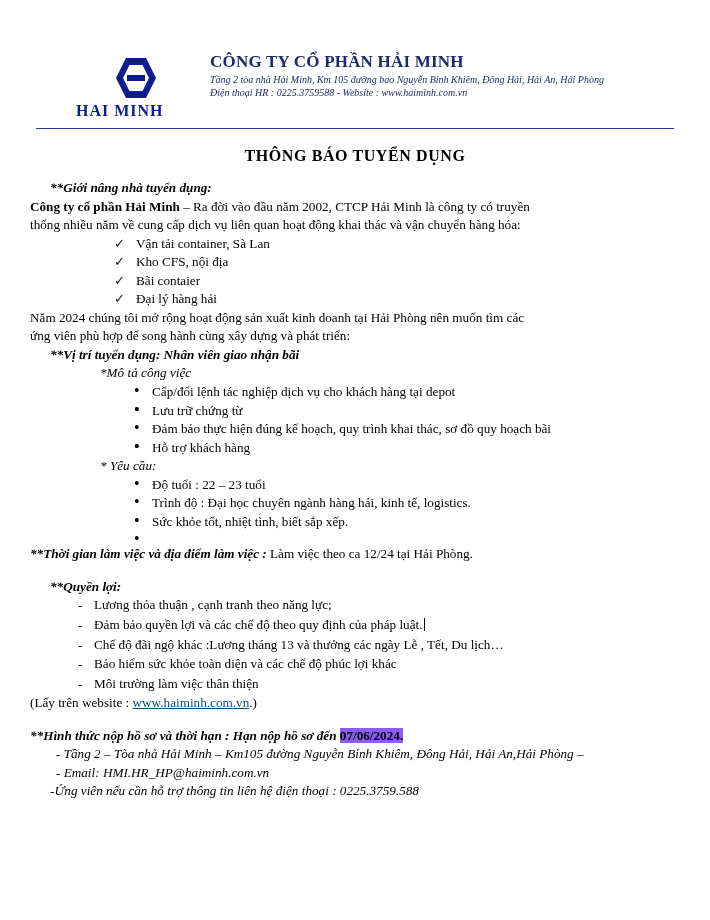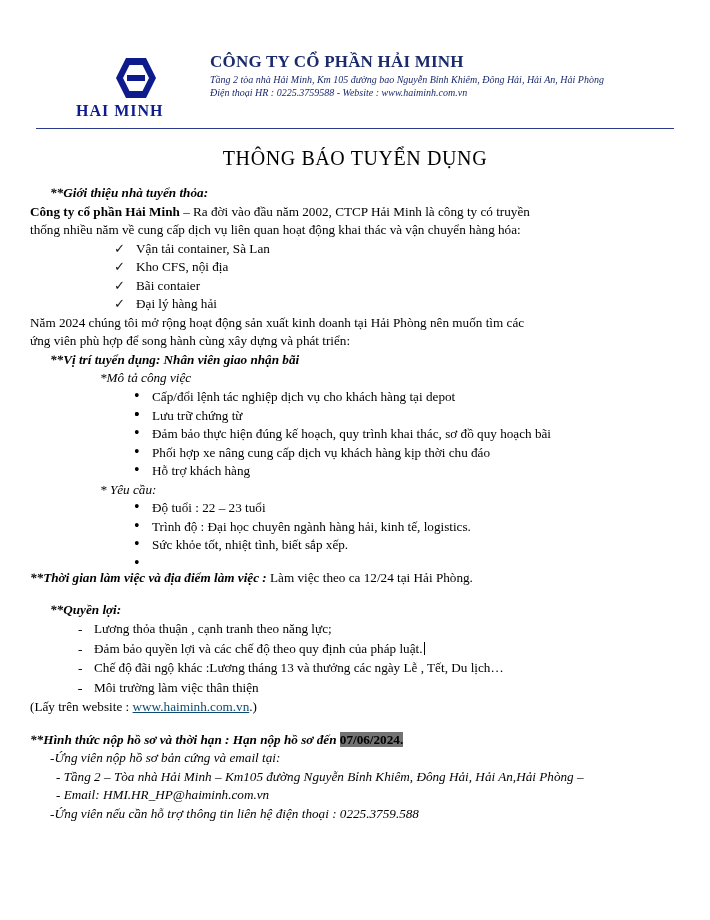--- a/index.html
+++ b/index.html
@@ -81,22 +81,22 @@
   }
   .hr {
     border: 0;
     border-top: 1px solid #2b3a8f;
     margin: 8px 6px 0 6px;
   }
 
   
   .doc-title {
     text-align: center;
-    font-size: 20px;
-    font-weight: normal;
+    font-size: 16px;
+    font-weight: bold;
     letter-spacing: 0.6px;
     margin: 18px 0 14px 0;
   }
 
   
   .body { font-size: 13.2px; line-height: 1.33; }
   .b { font-weight: bold; }
   .i { font-style: italic; }
   .bi { font-weight: bold; font-style: italic; }
 
@@ -138,21 +138,21 @@
   }
   .dash-list li .dsh {
     position: absolute;
     left: 48px;
   }
 
   .plain-ind { padding-left: 20px; }
   .plain-ind2 { padding-left: 26px; }
 
   a.link { color: #0c4a6e; }
-  .hl { background: #737373; font-weight: bold; }
+  .hl { background: #8b5cf6; font-weight: bold; }
   .caret {
     display: inline-block;
     width: 1px;
     height: 13px;
     background: #000;
     vertical-align: -2px;
     margin-left: 1px;
   }
   .tight { margin-top: 15px; }
 </style>
@@ -175,21 +175,21 @@
       <div class="company-addr">Tầng 2 tòa nhà Hải Minh, Km 105 đường bao Nguyễn Bỉnh Khiêm, Đông Hải, Hải An, Hải Phòng</div>
       <div class="company-phone">Điện thoại HR : 0225.3759588  - Website : www.haiminh.com.vn</div>
     </div>
   </div>
   <hr class="hr">
 
   <div class="doc-title">THÔNG BÁO TUYỂN DỤNG</div>
 
   <div class="body">
 
-    <p class="ind1 bi">**Giới thiệu nhà tuyển thỏa:</p>
+    <p class="ind1 bi">**Giới nâng nhà tuyển dụng:</p>
     <p><span class="b">Công ty cổ phần Hải Minh</span><span> – Ra đời vào đầu năm 2002, CTCP Hải Minh là công ty có truyền</span></p>
     <p>thống nhiều năm về cung cấp dịch vụ liên quan hoạt động khai thác và vận chuyển hàng hóa:</p>
 
     <ul class="chk-list">
       <li><span class="chk">✓</span><span>Vận tải container, Sà Lan</span></li>
       <li><span class="chk">✓</span><span> Kho CFS, nội địa</span></li>
       <li><span class="chk">✓</span><span> Bãi contaier</span></li>
       <li><span class="chk">✓</span><span>Đại lý hàng hải</span></li>
     </ul>
 
@@ -197,45 +197,44 @@
     <p>ứng viên phù hợp để song hành cùng xây dựng và phát triển:</p>
 
     <p class="ind1 bi">**Vị trí tuyển dụng: Nhân viên giao nhận bãi</p>
     <p class="ind-sub i">*Mô tả công việc</p>
 
     <ul class="bul-list">
       <li><span class="bul">•</span><span>Cấp/đổi lệnh tác nghiệp dịch vụ cho khách hàng tại depot</span></li>
       <li><span class="bul">•</span></li>
       <li><span class="bul">•</span><span>Lưu trữ chứng từ</span></li>
       <li><span class="bul">•</span><span>Đảm bảo thực hiện đúng kế hoạch, quy trình khai thác, sơ đồ quy hoạch bãi</span></li>
-      <li><span class="bul">•</span><span>Phối hợp xe nâng cung cấp dịch vụ khách hàng kịp thời chu đáo</span></li>
+      <li><span class="bul">•</span></li>
       <li><span class="bul">•</span><span>Hỗ trợ khách hàng</span></li>
     </ul>
 
     <p class="ind-sub i">*  Yêu cầu:</p>
     <ul class="bul-list">
       <li><span class="bul">•</span><span>Độ tuổi : 22 – 23 tuổi</span></li>
       <li><span class="bul">•</span><span>Trình độ : Đại học chuyên ngành hàng hải, kinh tế, logistics.</span></li>
       <li><span class="bul">•</span><span>Sức khỏe tốt, nhiệt tình, biết sắp xếp.</span></li>
       <li><span class="bul">•</span></li>
     </ul>
 
     <p class="tight"><span class="bi">**Thời gian làm việc và địa điểm làm việc :</span><span> Làm việc theo ca 12/24 tại Hải Phòng.</span></p>
 
     <p class="ind1 bi tight">**Quyền lợi:</p>
     <ul class="dash-list">
       <li><span class="dsh">-</span><span>Lương thỏa thuận , cạnh tranh theo năng lực;</span></li>
       <li><span class="dsh">-</span><span>Đảm bảo quyền lợi và các chế độ theo quy định của pháp luật.</span><span class="caret"></span></li>
       <li><span class="dsh">-</span><span>Chế độ đãi ngộ khác :Lương tháng 13 và thưởng các ngày Lễ , Tết, Du lịch…</span></li>
-      <li><span class="dsh">-</span></li>
+      <li><span class="dsh">-</span><span>Bảo hiểm sức khỏe toàn diện và các chế độ phúc lợi khác</span></li>
       <li><span class="dsh">-</span><span>Môi trường làm việc thân thiện</span></li>
     </ul>
 
     <p><span>(Lấy trên website : </span><a class="link" href="#">www.haiminh.com.vn</a><span>.)</span></p>
 
     <p class="tight"><span class="bi">**Hình thức nộp hồ sơ và thời hạn : Hạn nộp hồ sơ đến </span><span class="hl">07/06/2024.</span></p>
-    <p class="plain-ind i">-Ứng viên nộp hồ sơ bản cứng và email tại:</p>
     <p class="plain-ind2 i">- Tầng 2 – Tòa nhà Hải Minh – Km105 đường Nguyễn Bỉnh Khiêm, Đông Hải, Hải An,Hải Phòng –</p>
     <p class="plain-ind2 i">- Email: HMI.HR_HP@haiminh.com.vn</p>
     <p class="plain-ind i">-Ứng viên nếu cần hỗ trợ thông tin liên hệ điện thoại : 0225.3759.588</p>
 
   </div>
 </div>
 
 </body></html>

